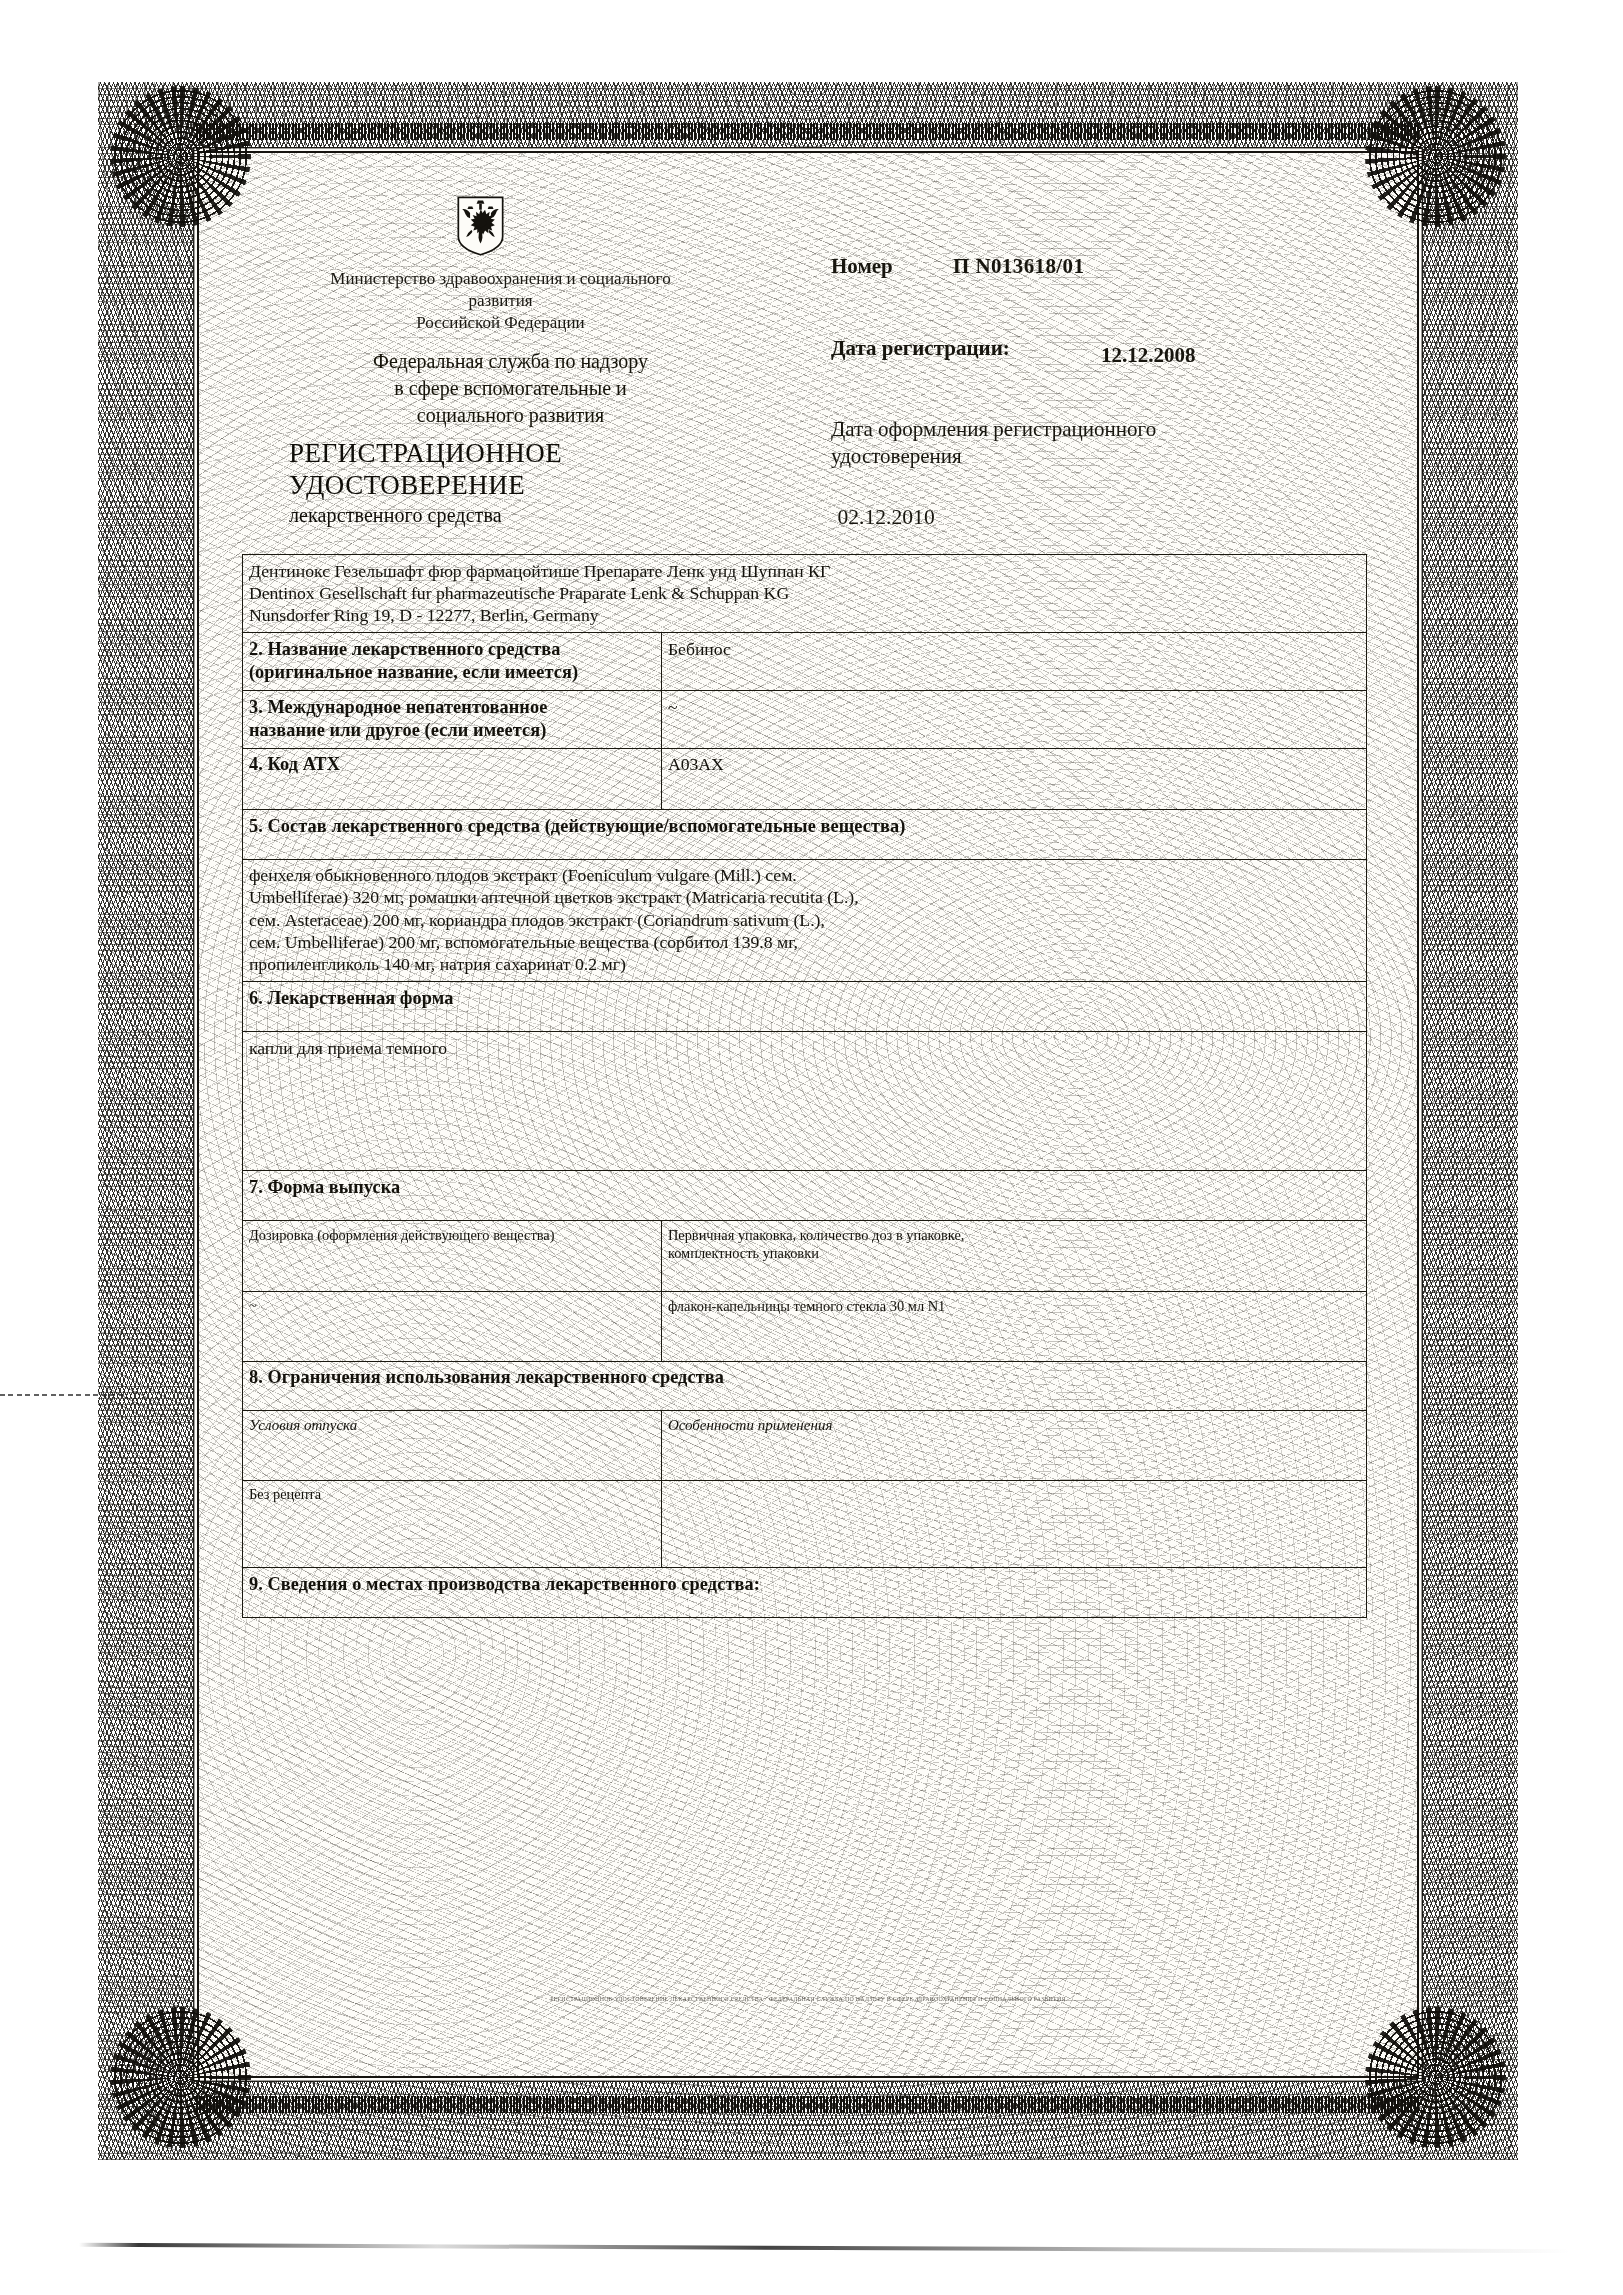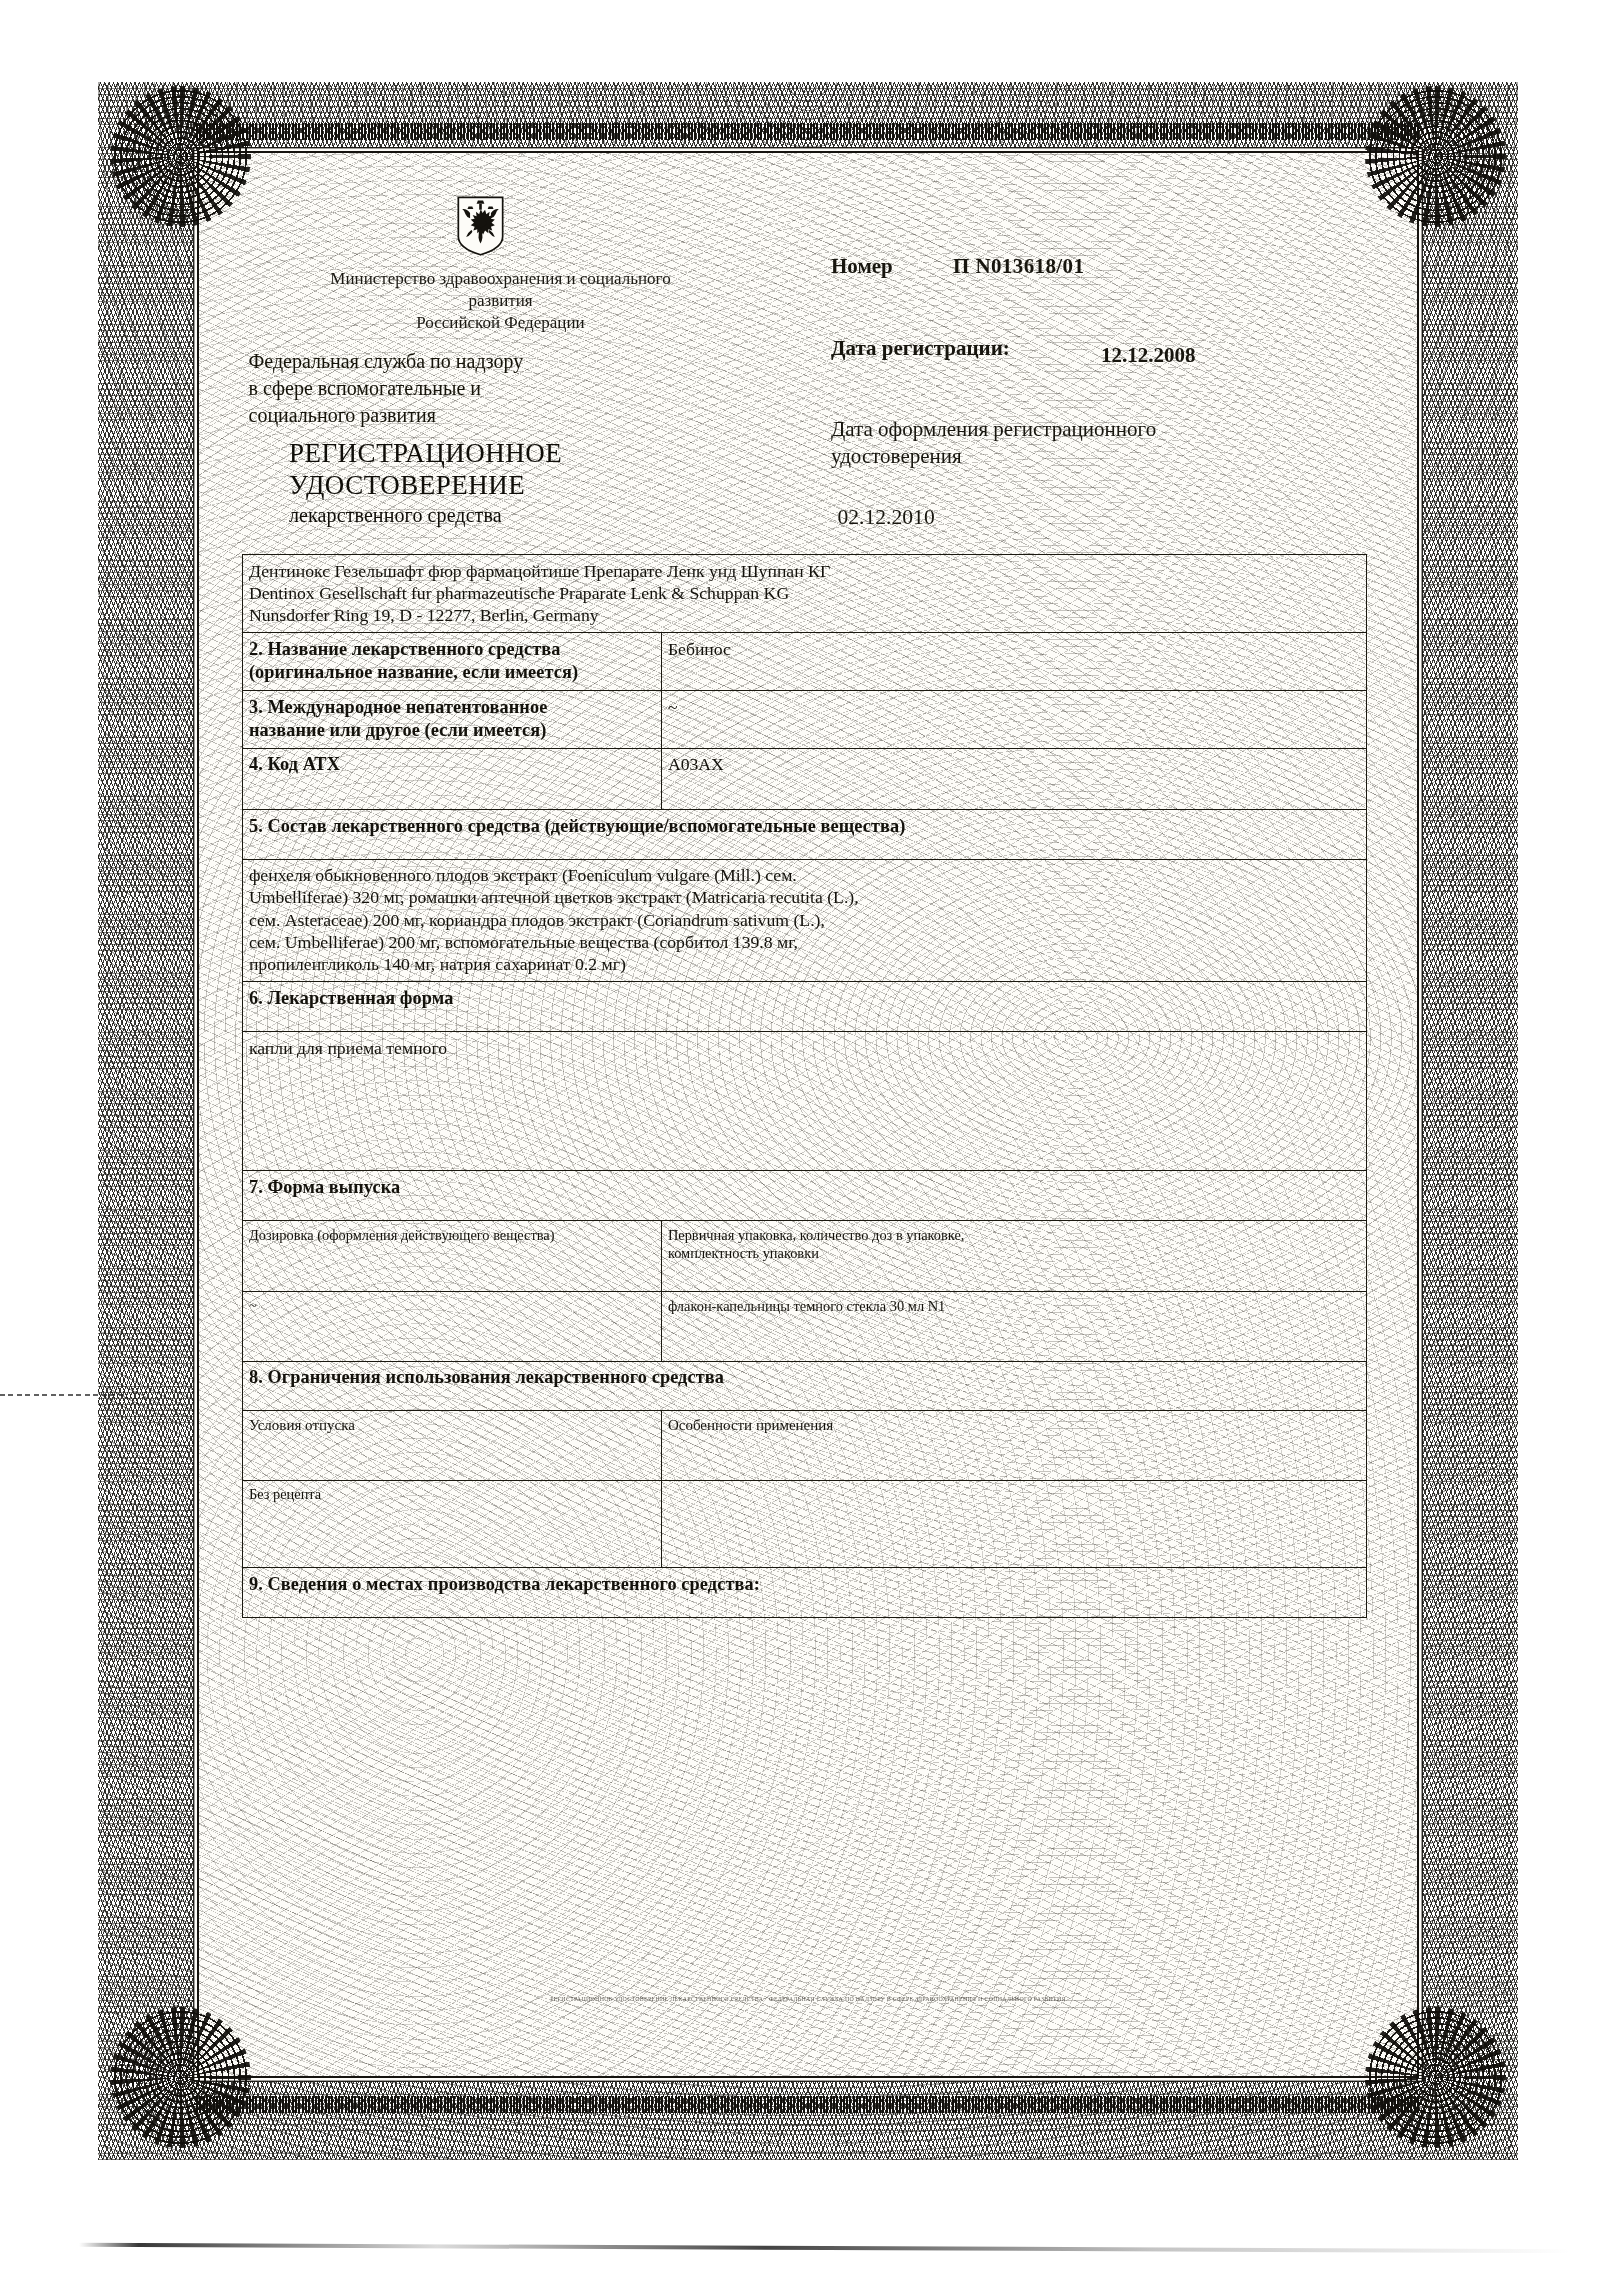--- a/index.html
+++ b/index.html
@@ -165,21 +165,21 @@
     text-align: center;
     font-size: 17px;
     line-height: 1.30;
     color: #1a1812;
   }
   .agency-block {
     position: absolute;
     left: 6.5px;
     top: 157px;
     width: 524px;
-    text-align: left;
+    text-align: center;
     font-size: 20px;
     line-height: 1.36;
     color: #151309;
   }
   .doc-title {
     position: absolute;
     left: 47px;
     top: 247px;
     width: 458px;
     font-size: 27px;
@@ -227,21 +227,21 @@
   }
   table.reg td {
     border: 1px solid #1a180f;
     padding: 4.6px 5.9px 5.9px 5.9px;
     vertical-align: top;
     line-height: 1.26;
   }
   td.hdr { font-weight: bold; font-size: 18.3px; letter-spacing: 0.1px; }
   td.val { font-weight: normal; }
   td.small { font-size: 14.4px; line-height: 1.22; }
-  td.ital  { font-size: 15px; }
+  td.ital  { font-style: italic; font-size: 15px; }
   .col-l { width: 419px; }
   .col-r { width: auto; }
   .h-mid    { height: 50px; }
   .h-low    { height: 38px; }
   .h-form   { height: 128px; }
   .h-pack   { height: 60px; }
   .h-cond   { height: 58px; }
   .h-free   { height: 76px; }
 
   

